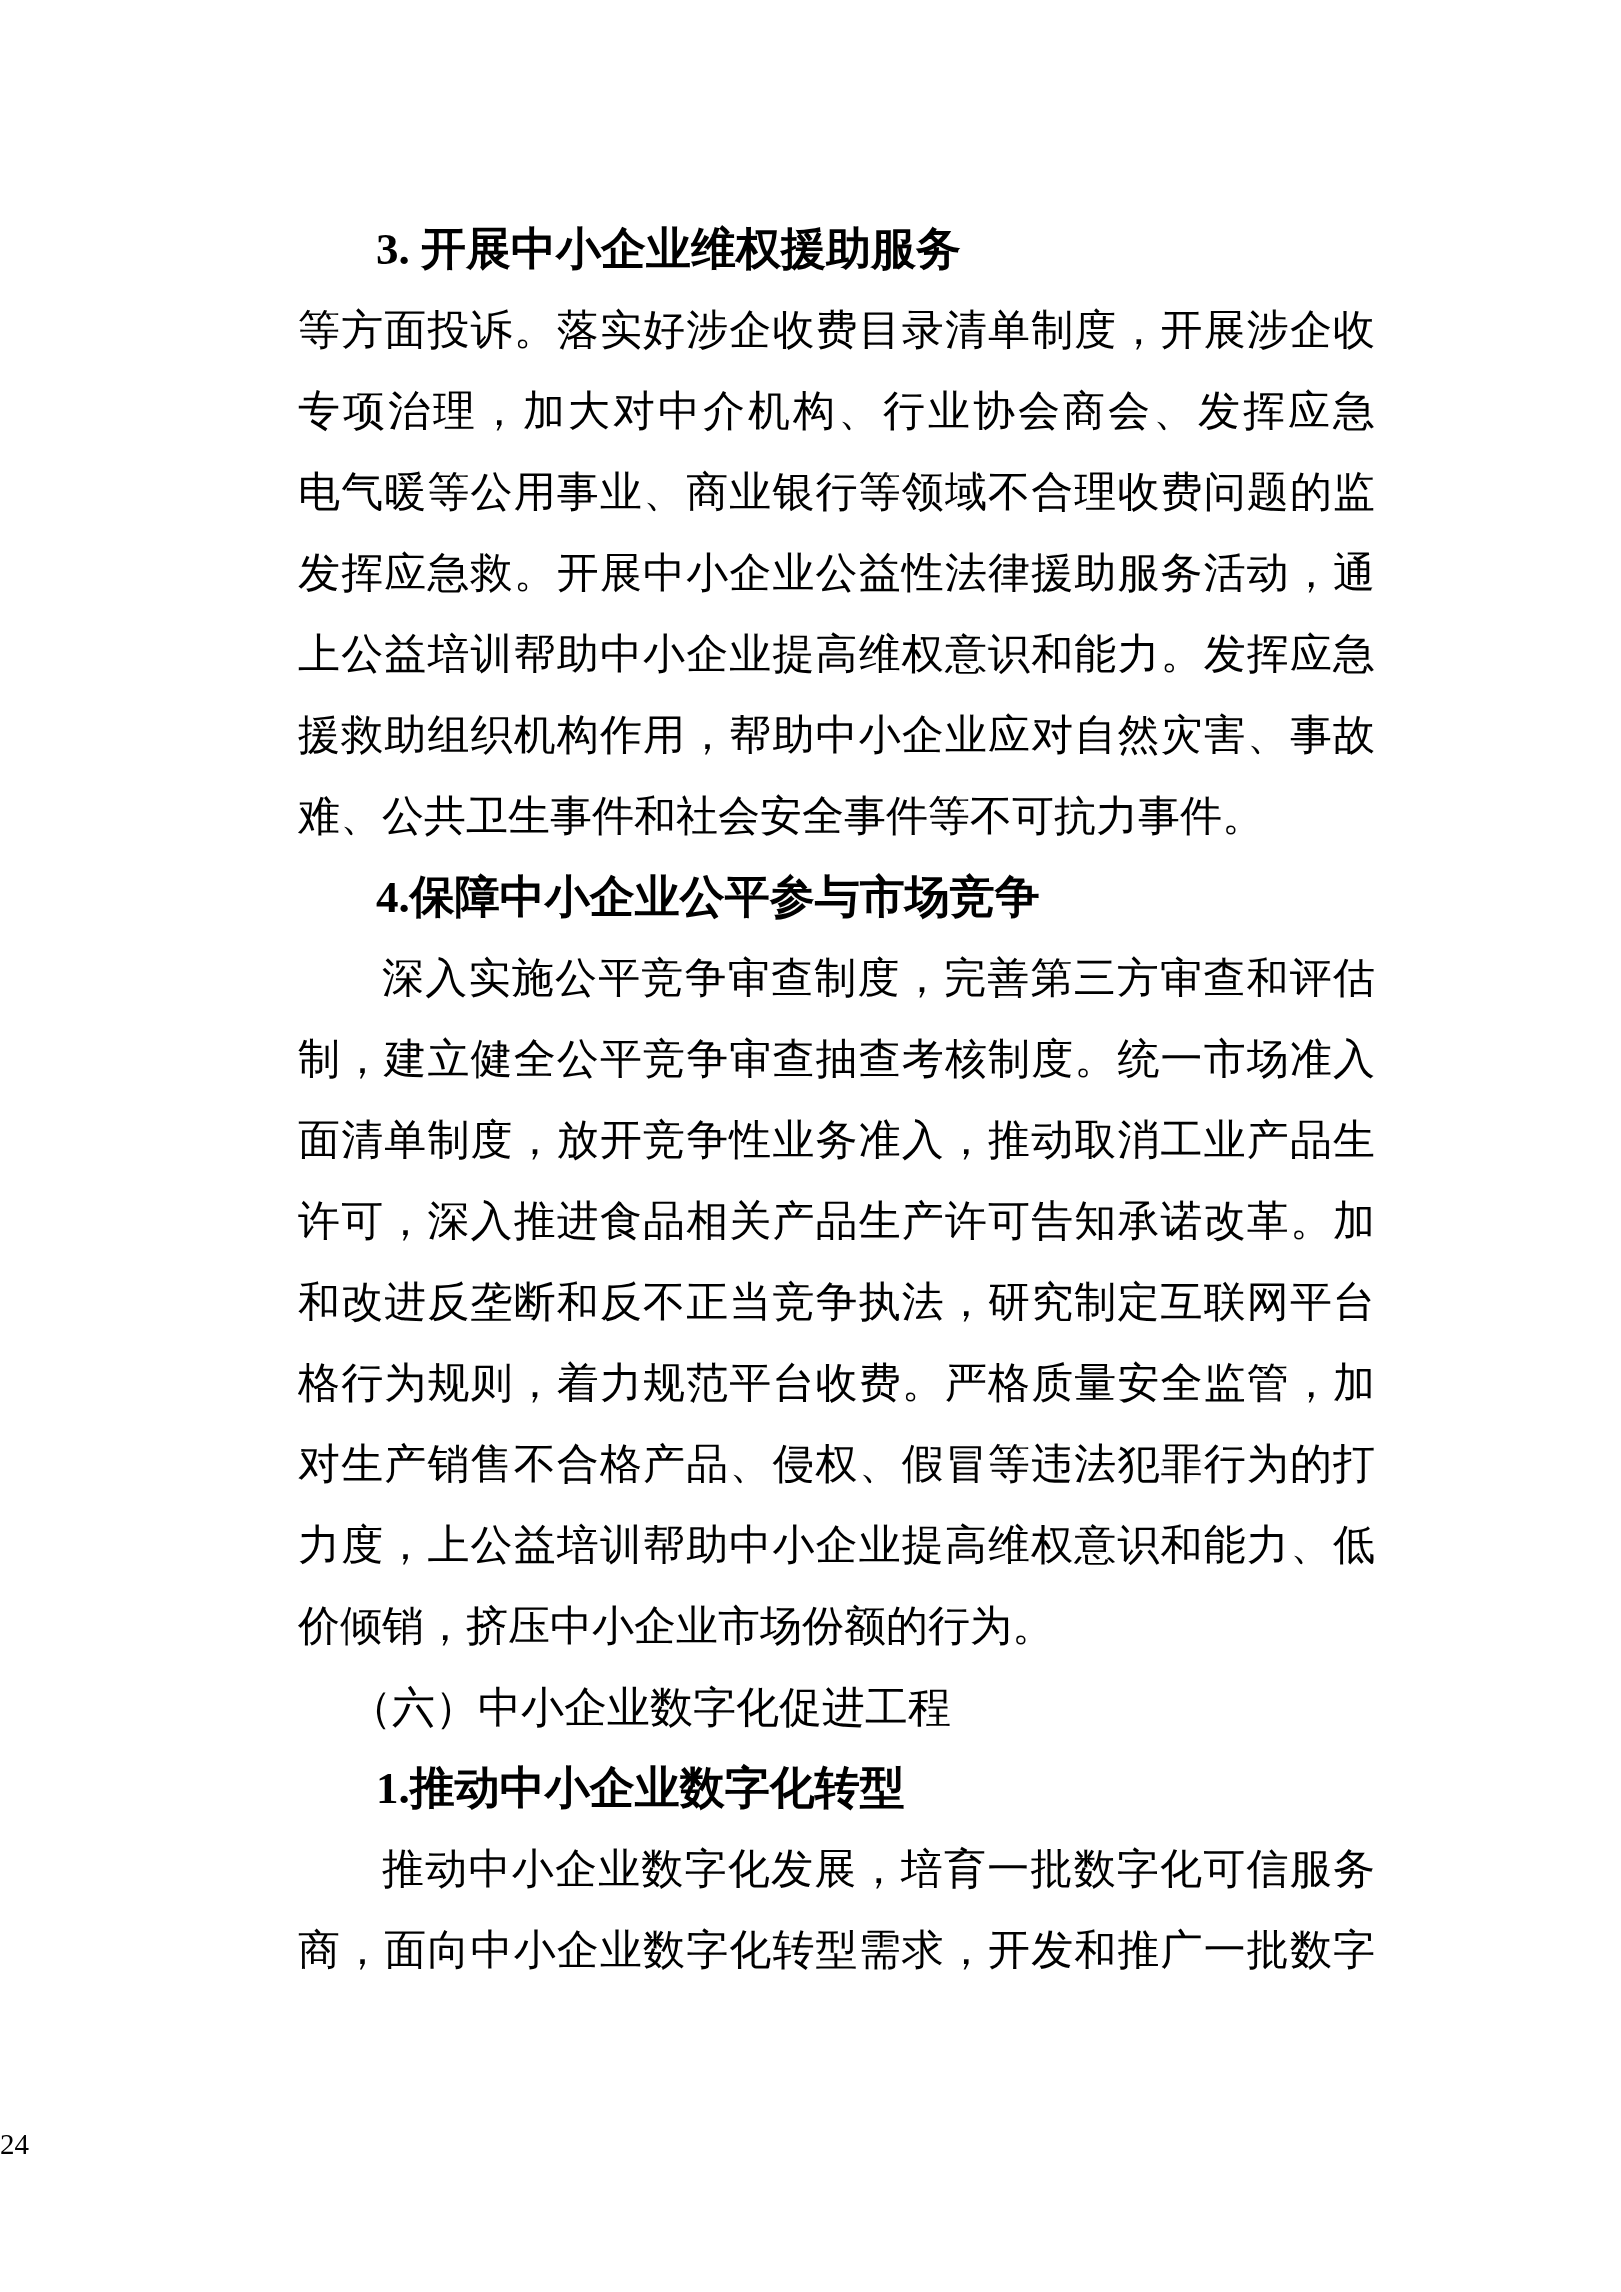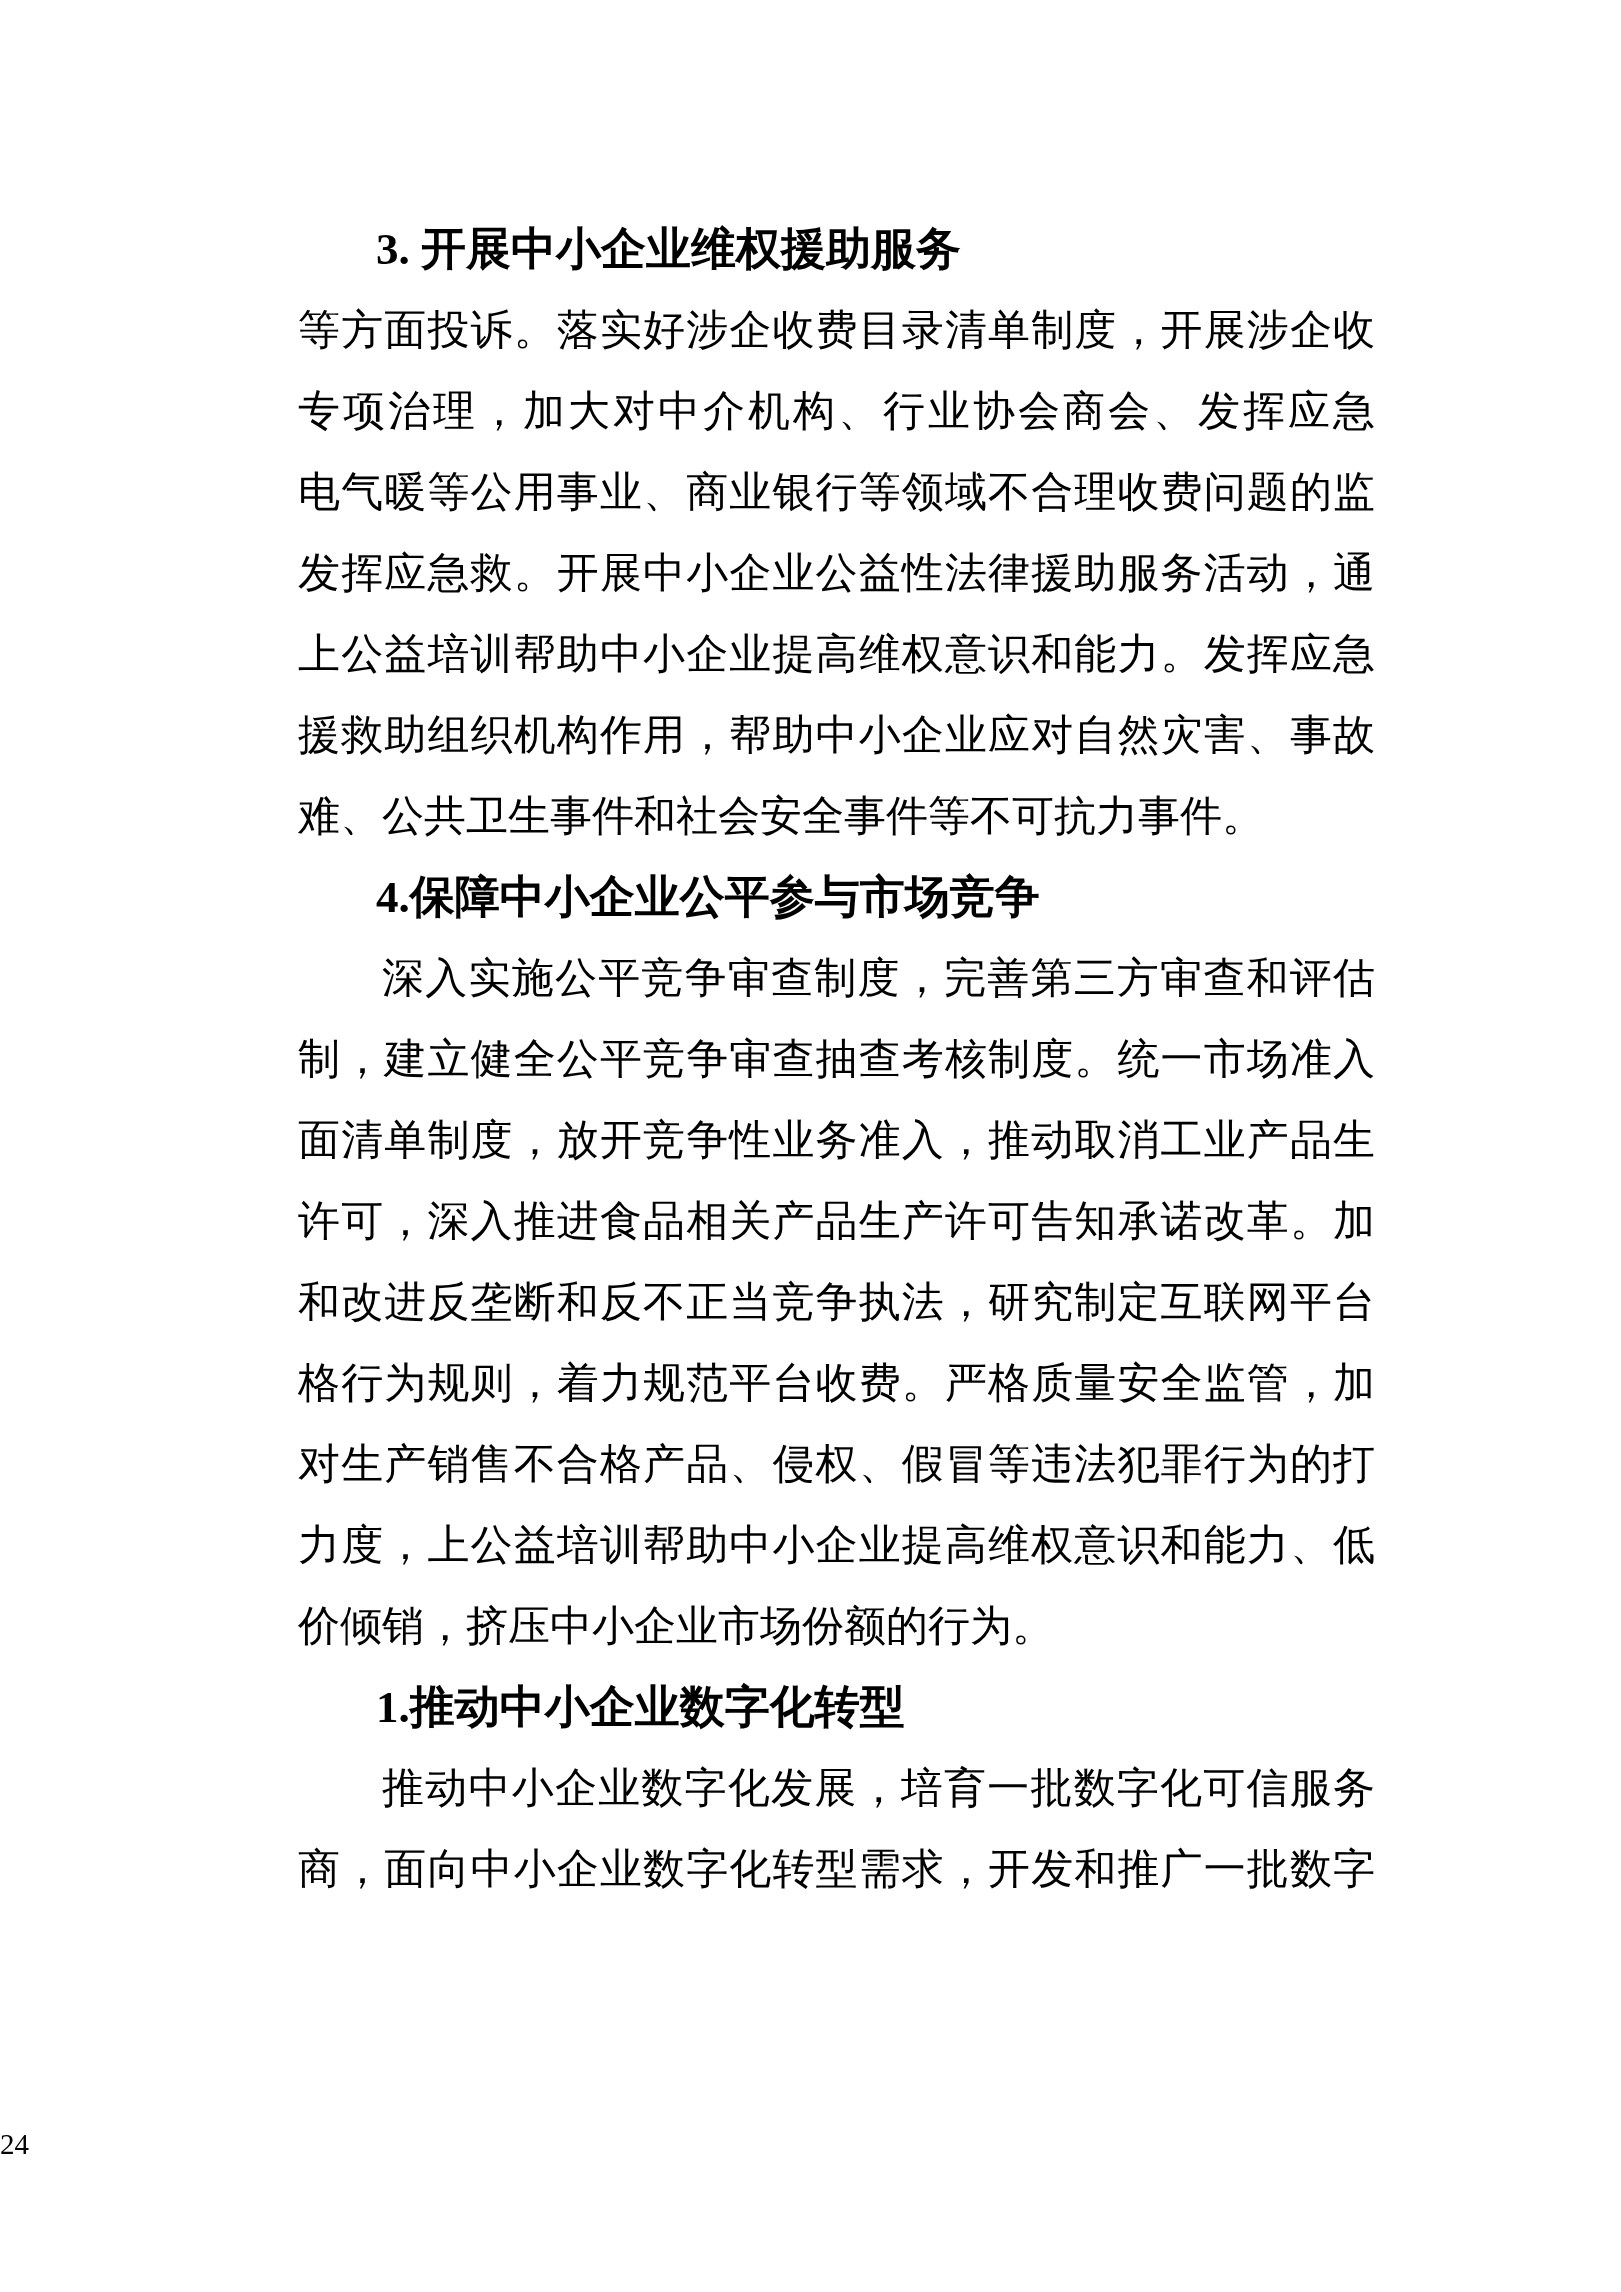--- a/index.html
+++ b/index.html
@@ -66,19 +66,20 @@
       <div class="line heading">4.保障中小企业公平参与市场竞争</div>
       <div class="line indent fill">深入实施公平竞争审查制度，完善第三方审查和评估机</div>
       <div class="line fill">制，建立健全公平竞争审查抽查考核制度。统一市场准入负</div>
       <div class="line fill">面清单制度，放开竞争性业务准入，推动取消工业产品生产</div>
       <div class="line fill">许可，深入推进食品相关产品生产许可告知承诺改革。加强</div>
       <div class="line fill">和改进反垄断和反不正当竞争执法，研究制定互联网平台价</div>
       <div class="line fill">格行为规则，着力规范平台收费。严格质量安全监管，加大</div>
       <div class="line fill">对生产销售不合格产品、侵权、假冒等违法犯罪行为的打击</div>
       <div class="line fill">力度，上公益培训帮助中小企业提高维权意识和能力、低</div>
       <div class="line">价倾销，挤压中小企业市场份额的行为。</div>
+      <div class="line subheading">（六）中小企业数字化促进工程</div>
       <div class="line heading">1.推动中小企业数字化转型</div>
       <div class="line indent fill">推动中小企业数字化发展，培育一批数字化可信服务</div>
       <div class="line fill">商，面向中小企业数字化转型需求，开发和推广一批数字化</div>
     </div>
   <div class="page-number">24</div>
 </div>
 
 
 </body></html>

